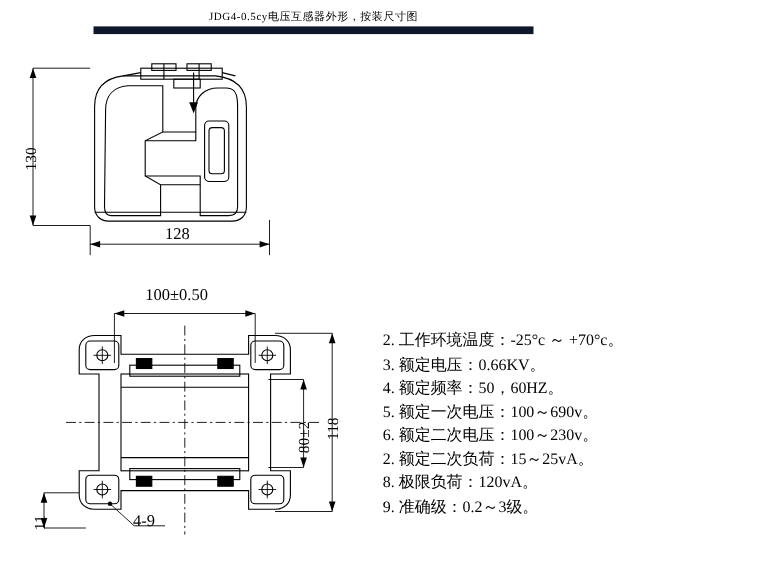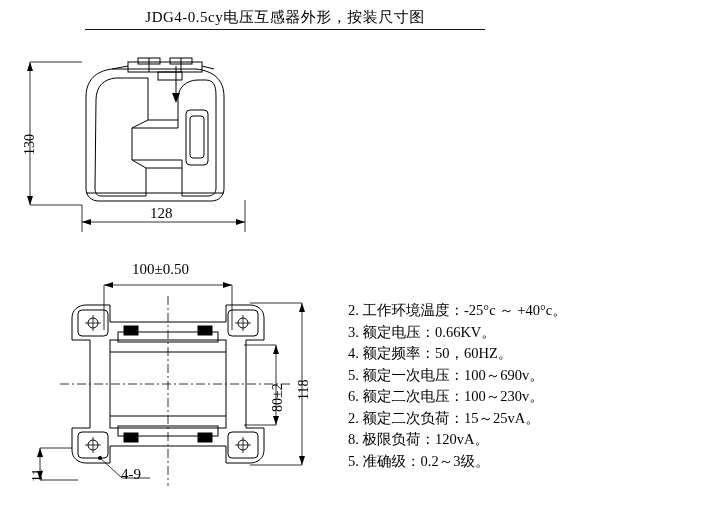--- a/index.html
+++ b/index.html
@@ -17,23 +17,23 @@
     height: 519px;
     overflow: hidden;
     background: #ffffff;
   }
   .title {
     position: absolute;
     left: 85px;
     top: 8px;
     width: 400px;
     text-align: center;
-    font-size: 15px;
+    font-size: 10px;
     letter-spacing: 0.5px;
-    border-bottom: 1px solid #0f172a;
+    border-bottom: 7px solid #0f172a;
     padding-bottom: 2px;
     white-space: nowrap;
   }
   .lbl {
     position: absolute;
     font-family: "Liberation Serif", serif;
     font-size: 14px;
     white-space: nowrap;
   }
   .lbl.vert {
@@ -217,23 +217,23 @@
 
   <div class="lbl vert" style="left:22px; top:155px;">130</div>
   <div class="lbl" style="left:150px; top:205px; font-size:15px;">128</div>
   <div class="lbl" style="left:132px; top:261px; font-size:15px;">100±0.50</div>
   <div class="lbl vert" style="left:296px; top:400px;">118</div>
   <div class="lbl vert" style="left:270px; top:412px;">80±2</div>
   <div class="lbl vert" style="left:30px; top:482px;">11</div>
   <div class="lbl" style="left:121px; top:466px; font-size:15px;">4-9</div>
 
   <div class="spec-list">
-    <div>2. 工作环境温度：-25°c ～ +40°c。</div>
+    <div>2. 工作环境温度：-25°c ～ +70°c。</div>
     <div>3. 额定电压：0.66KV。</div>
     <div>4. 额定频率：50，60HZ。</div>
     <div>5. 额定一次电压：100～690v。</div>
     <div>6. 额定二次电压：100～230v。</div>
     <div>2. 额定二次负荷：15～25vA。</div>
     <div>8. 极限负荷：120vA。</div>
-    <div>5. 准确级：0.2～3级。</div>
+    <div>9. 准确级：0.2～3级。</div>
   </div>
 
 </div>
 
 </body></html>

